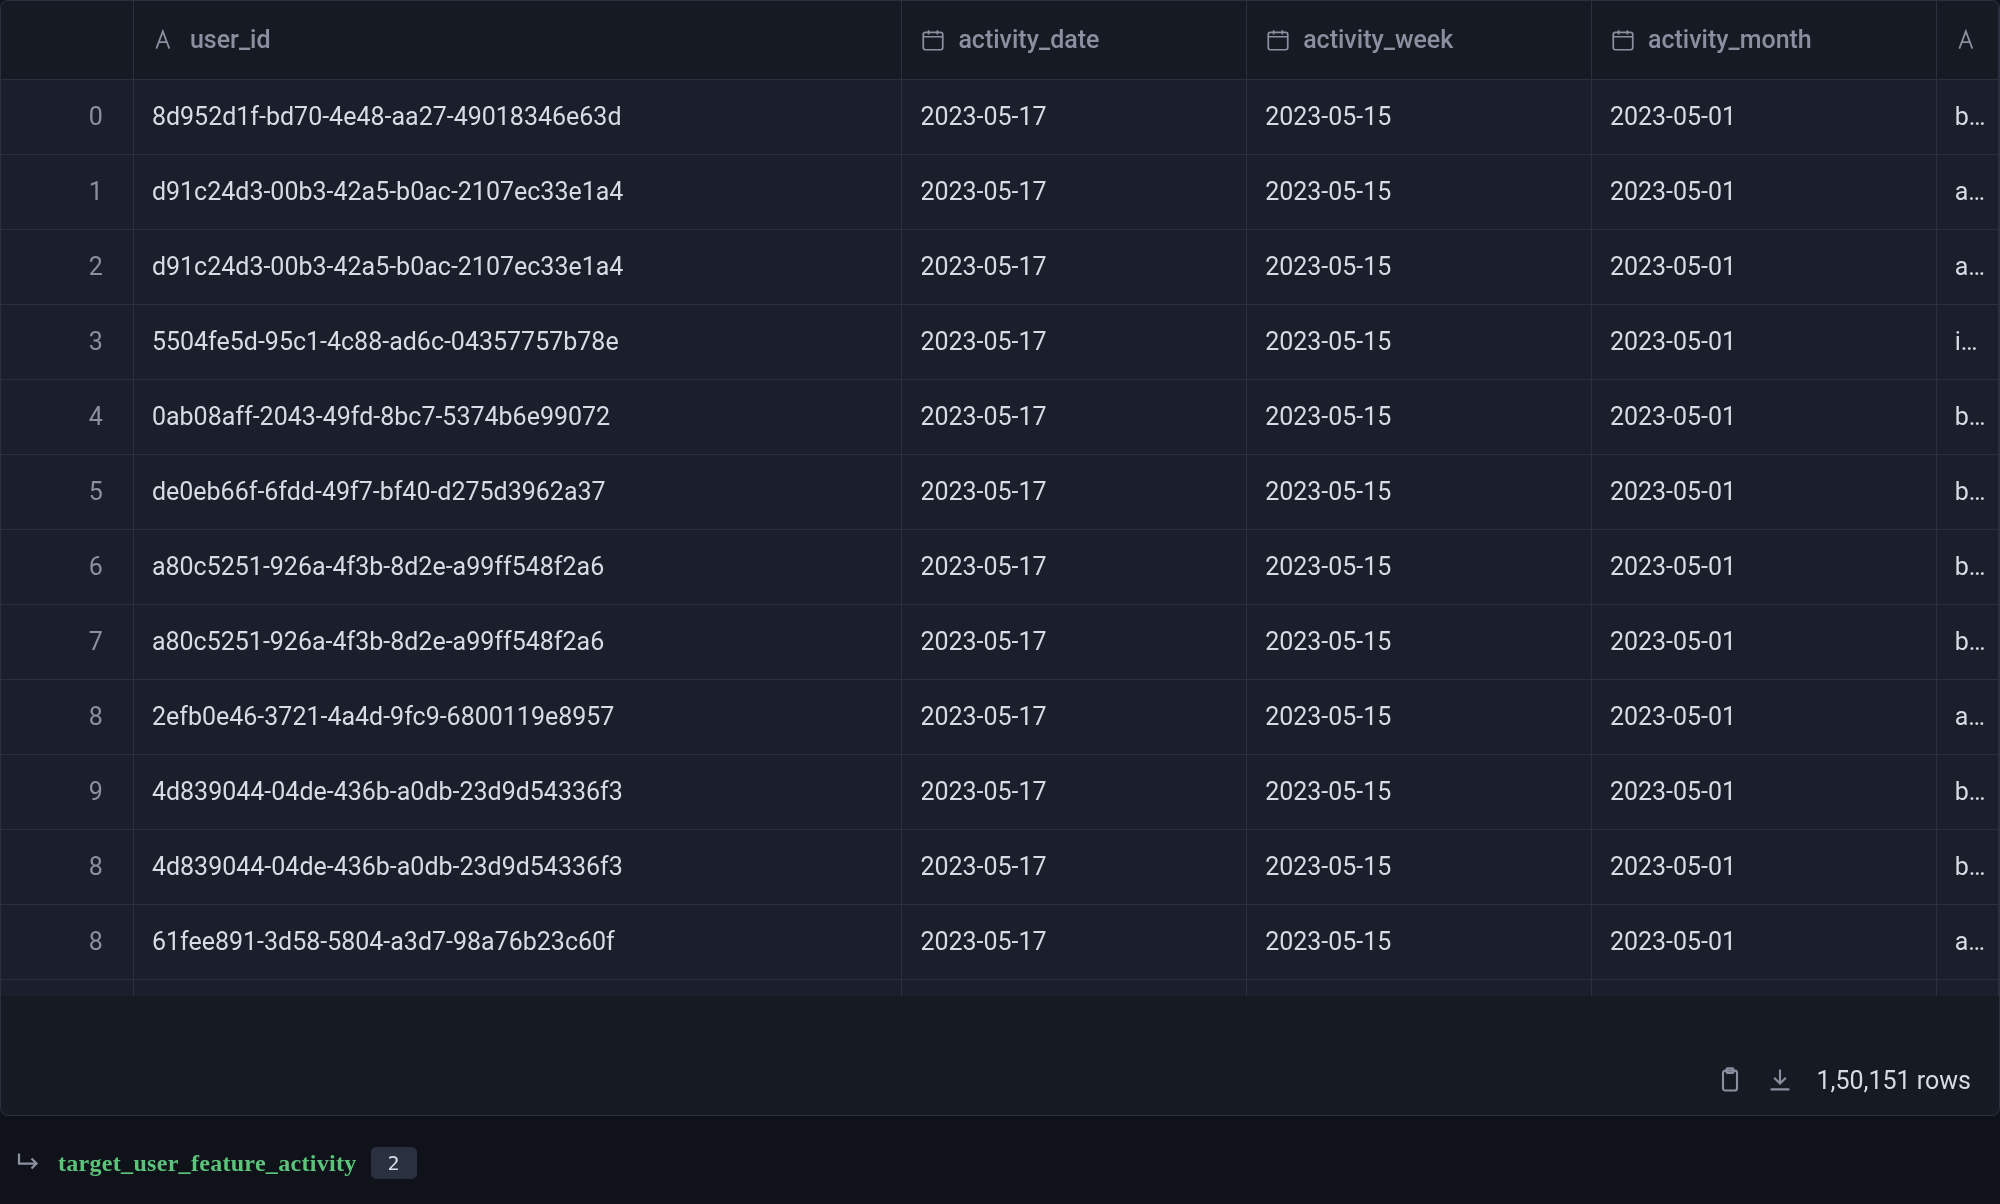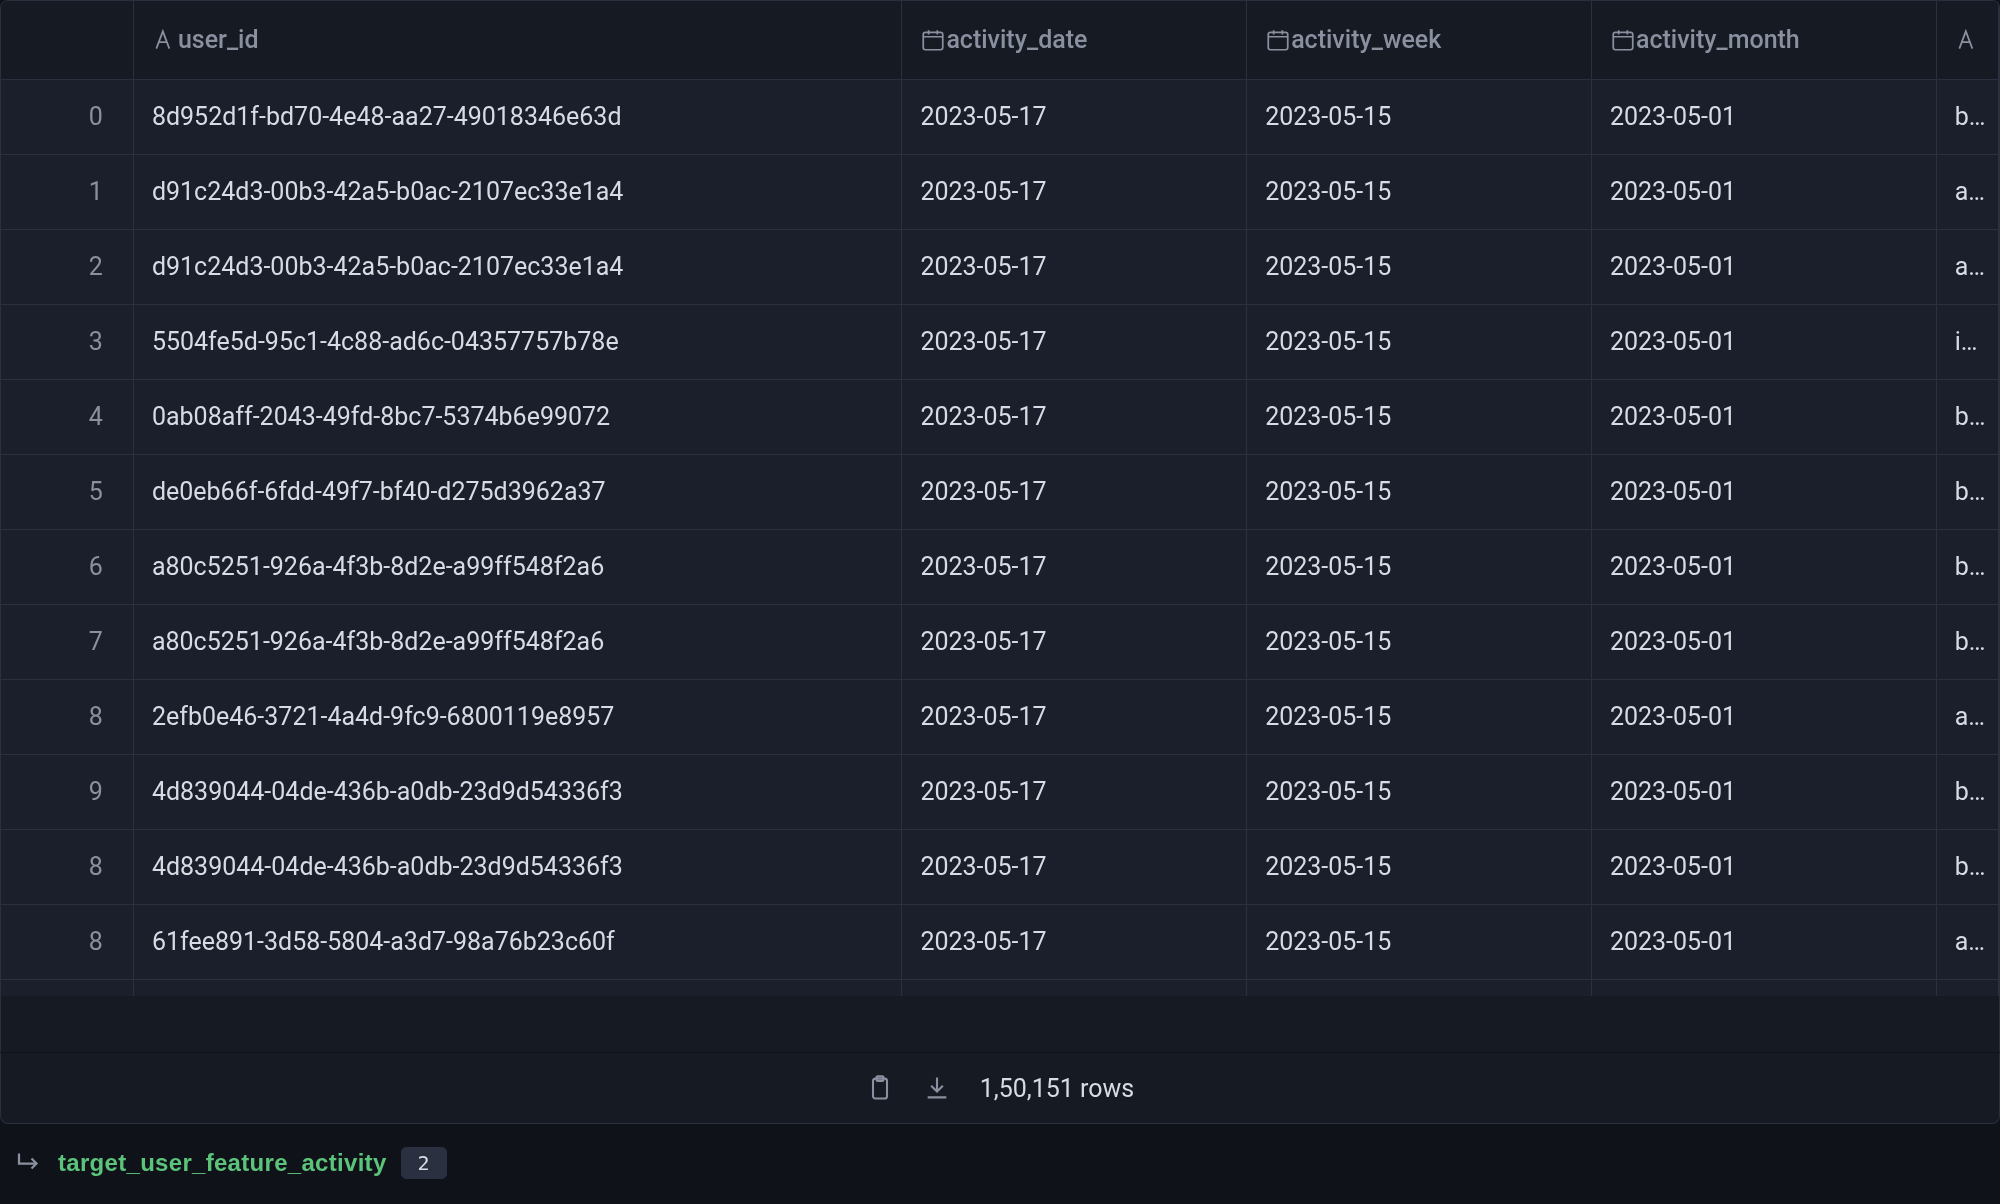--- a/index.html
+++ b/index.html
@@ -24,38 +24,38 @@
   th,td{border-right:1px solid var(--border);border-bottom:1px solid var(--border);
     padding:0 18px;height:74px;line-height:74px;white-space:nowrap;overflow:hidden;
     text-overflow:ellipsis;box-sizing:border-box;font-size:25px;}
   thead th{height:78px;line-height:78px;background:var(--bg);color:var(--muted);
     font-weight:500;position:sticky;top:0;}
   tbody td{background:var(--row-bg);}
   .col-index{width:128px;text-align:right;padding-right:30px;color:var(--muted);}
   .col-user{width:740px;}
   .col-date{width:332px;}
   .col-clip{width:60px;}
-  .th-inner{display:flex;align-items:center;}
+  .th-inner{display:flex;align-items:center;gap:12px;}
   .header-icon{display:inline-flex;width:26px;height:26px;align-items:center;justify-content:center;}
   .header-icon svg{width:26px;height:26px;stroke:var(--muted);fill:none;stroke-width:1.6;} 
 
   .table-footer{position:absolute;left:0;right:0;height:70px;
-    bottom:80px;
-    display:flex;align-items:center;justify-content:center;gap:29px;
+    bottom:88px;
+    display:flex;align-items:center;justify-content:flex-end;gap:22px;
     padding:0 28px;background:var(--bg);border:1px solid var(--border);
     border-top:none;border-bottom-left-radius:8px;border-bottom-right-radius:8px;}
   .table-area{bottom:152px;border-bottom-left-radius:0;border-bottom-right-radius:0;border-bottom:none;}
   .footer-icon{display:inline-flex;width:28px;height:28px;}
   .footer-icon svg{width:28px;height:28px;stroke:var(--muted);fill:none;stroke-width:1.8;}
   .row-count{font-size:25px;color:var(--text);}
 
   .result-line{position:absolute;left:0;right:0;bottom:0;height:82px;
     display:flex;align-items:center;gap:14px;padding:0 14px;}
   .arrow-icon svg{width:30px;height:30px;stroke:var(--muted);fill:none;stroke-width:1.8;}
-  .result-name{color:var(--accent-green);font-family:Liberation Sans, sans-serif;
+  .result-name{color:var(--accent-green);font-family:Liberation Serif, serif;
     font-weight:700;font-size:24px;letter-spacing:.3px;}
   .result-badge{display:inline-flex;align-items:center;justify-content:center;
     min-width:28px;height:30px;padding:0 8px;border:1px solid var(--border);
     background:var(--badge-bg);color:var(--text);font-size:20px;border-radius:5px;
     font-family:ui-monospace,SFMono-Regular,Menlo,Consolas,monospace;}
 </style>
 </head>
 <body>
 
 <div class="viewport">

